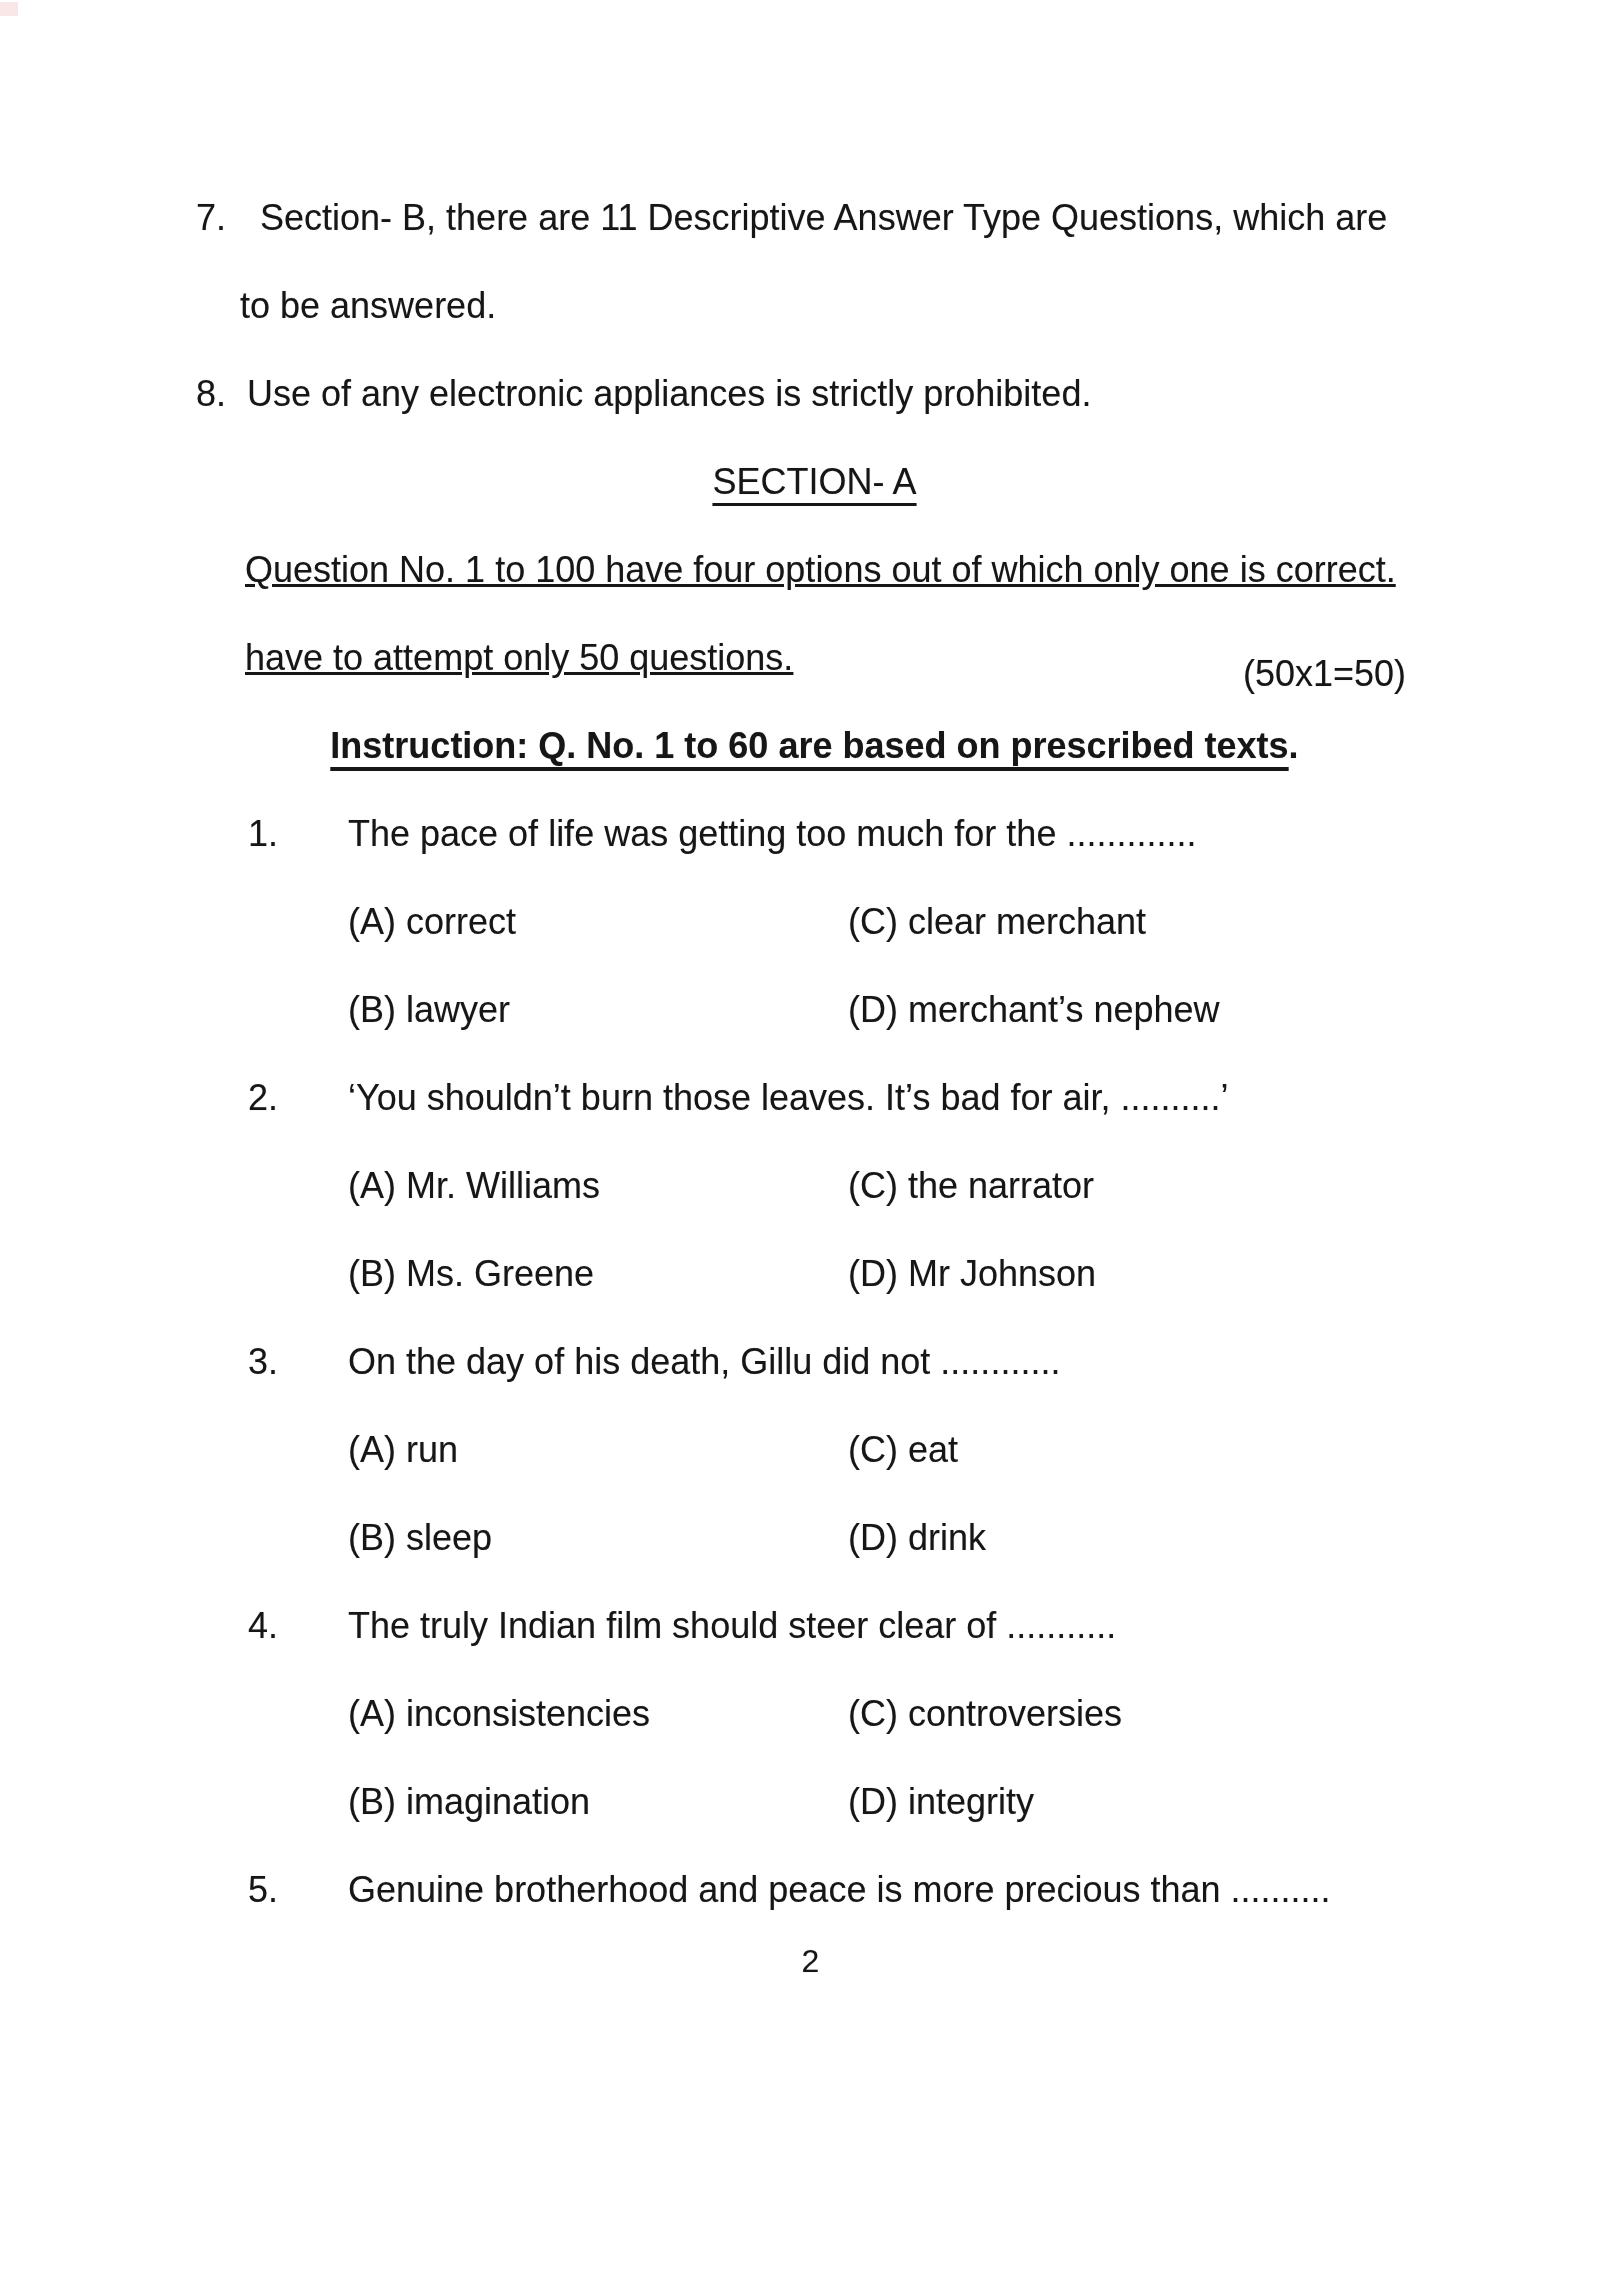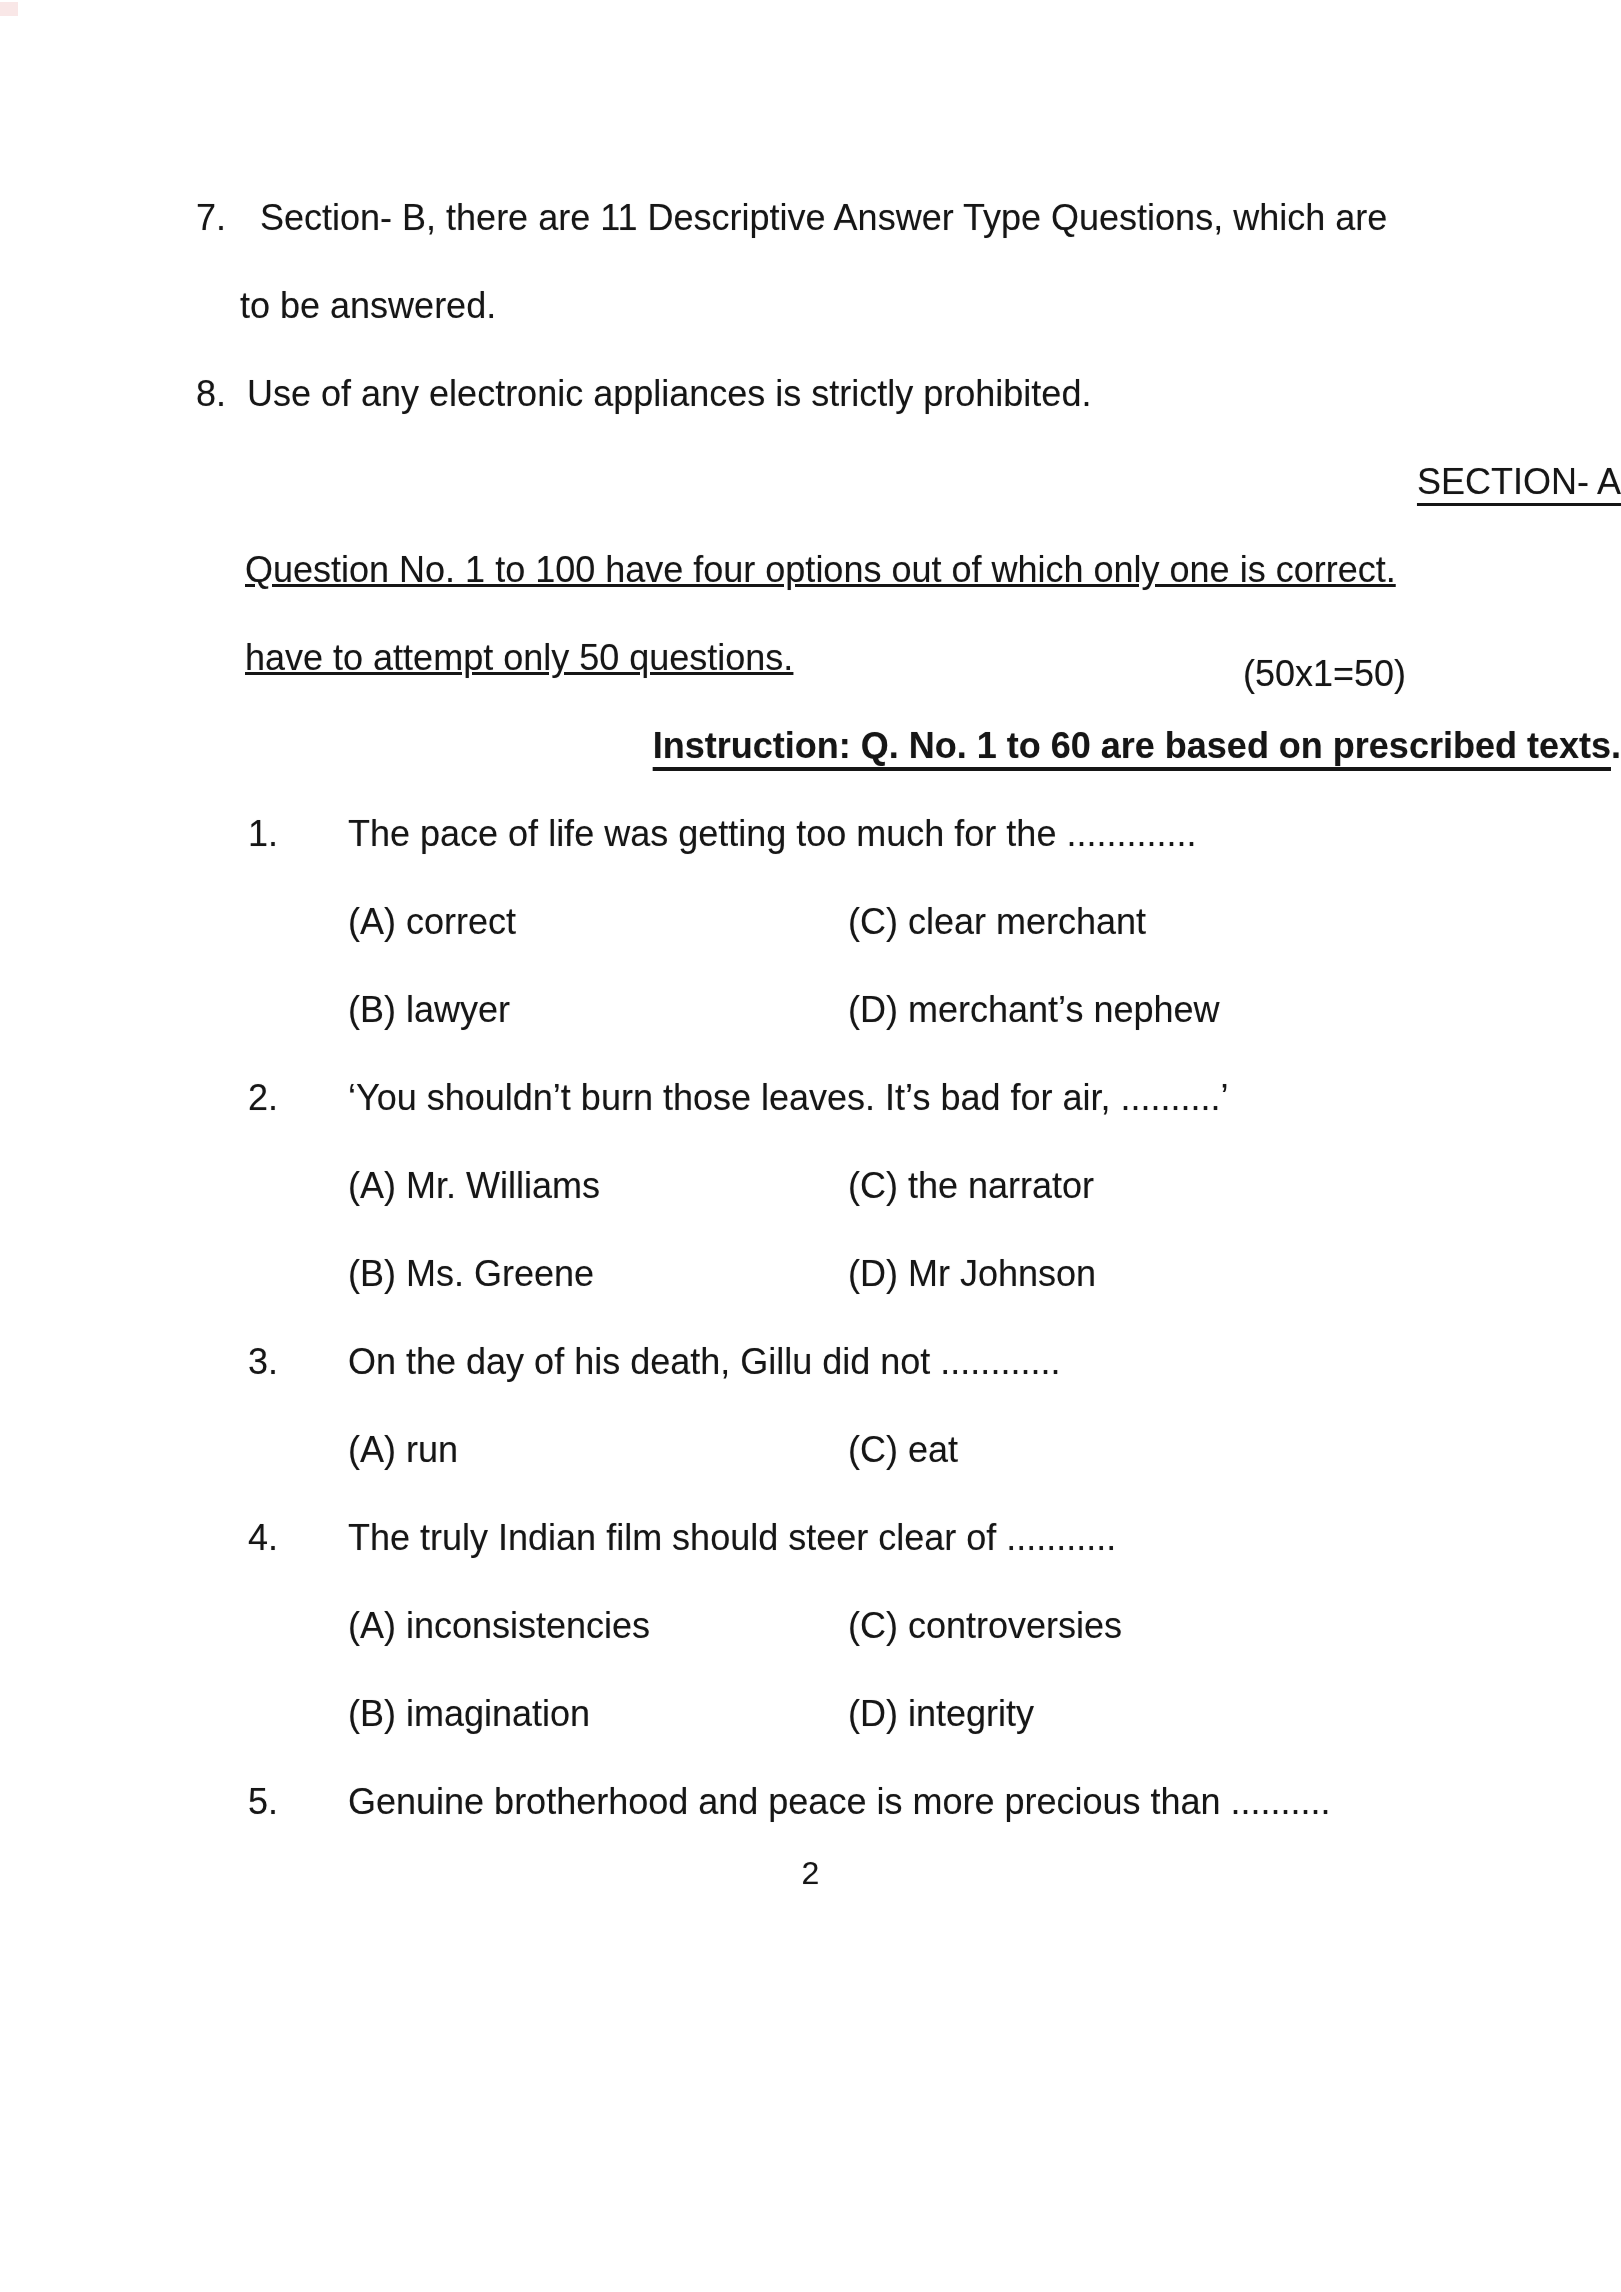--- a/index.html
+++ b/index.html
@@ -24,21 +24,21 @@
   }
   .num  { position: absolute; left: 196px; top: 0; }
   .qnum { position: absolute; left: 248px; top: 0; }
   .li7-1 { padding-left: 260px; }
   .li7-2 { padding-left: 240px; }
   .li8   { padding-left: 247px; }
   .para  { padding-left: 245px; text-decoration: underline; }
   .qtext { padding-left: 348px; }
   .opt1  { padding-left: 348px; }
   .opt2  { position: absolute; left: 848px; top: 0; }
-  .center { text-align: right; padding-left: 8px; }
+  .center { text-align: center; padding-left: 8px; }
   .u {
     text-decoration: underline;
     text-decoration-thickness: 2.9px;
     text-underline-offset: 8.8px;
   }
   .bold { font-weight: bold; }
   .bold.u { text-decoration-thickness: 3.9px; }
   .marks { position: absolute; left: 1243px; top: 16px; }
   .pagenum-line {
     height: 54px;
@@ -115,20 +115,24 @@
   </div>
 
   <div class="line qtext">
     <span class="qnum">3.</span>
     <span>On the day of his death, Gillu did not ............</span>
   </div>
   <div class="line opt1">
     <span>(A) run</span>
     <span class="opt2">(C) eat</span>
   </div>
+  <div class="line opt1">
+    <span>(B) sleep</span>
+    <span class="opt2">(D) drink</span>
+  </div>
 
   <div class="line qtext">
     <span class="qnum">4.</span>
     <span>The truly Indian film should steer clear of ...........</span>
   </div>
   <div class="line opt1">
     <span>(A) inconsistencies</span>
     <span class="opt2">(C) controversies</span>
   </div>
   <div class="line opt1">

